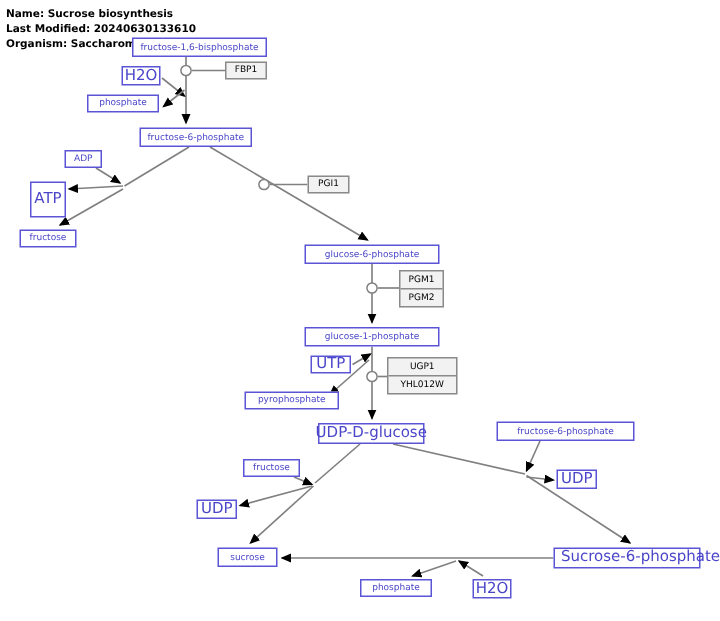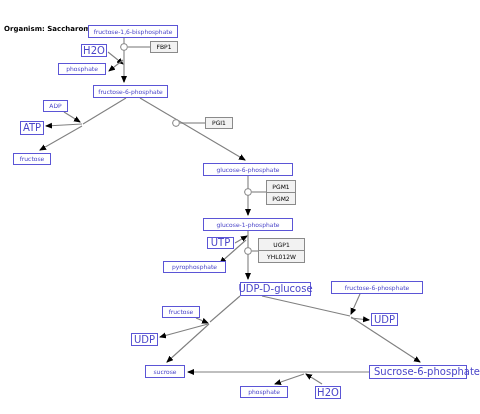--- a/index.html
+++ b/index.html
@@ -87,20 +87,22 @@
   }
   .enzyme-group > div + div {
     border-top: 1px solid #8a8a8a;
   }
 </style>
 </head>
 <body>
 
 <div id="canvas">
 
+  <div class="header-line" id="hdr-name">Name: Sucrose biosynthesis</div>
+  <div class="header-line" id="hdr-modified">Last Modified: 20240630133610</div>
   <div class="header-line" id="hdr-organism">Organism: Saccharomyces cerevisiae</div>
 
   <svg id="edge-layer" viewBox="0 0 480 414" xmlns="http://www.w3.org/2000/svg">
     <defs>
       <marker id="ah" markerWidth="7" markerHeight="7" refX="6" refY="3" orient="auto" markerUnits="userSpaceOnUse">
         <path d="M0,0 L7,3 L0,6 z" fill="#000000"></path>
       </marker>
     </defs>
     <g stroke="#808080" stroke-width="1.1" fill="none">
 
@@ -158,27 +160,27 @@
       <line x1="304" y1="374" x2="275" y2="384" marker-end="url(#ah)"></line>
     </g>
   </svg>
 
   <div id="nodes">
       <div class="node" style="left: 88px; top: 25px; width: 90px; height: 13px;">fructose-1,6-bisphosphate</div>
       <div class="node big" style="left: 81px; top: 44px; width: 26px; height: 13px;">H2O</div>
       <div class="node" style="left: 58px; top: 63px; width: 48px; height: 12px;">phosphate</div>
       <div class="node" style="left: 93px; top: 85px; width: 75px; height: 13px;">fructose-6-phosphate</div>
       <div class="node" style="left: 43px; top: 100px; width: 25px; height: 12px;">ADP</div>
-      <div class="node big" style="left: 20px; top: 121px; width: 24px; height: 14px;">ATP</div>
+      <div class="node big" style="left: 20px; top: 121px; width: 24px; height: 24px;">ATP</div>
       <div class="node" style="left: 13px; top: 153px; width: 38px; height: 12px;">fructose</div>
       <div class="node" style="left: 203px; top: 163px; width: 90px; height: 13px;">glucose-6-phosphate</div>
       <div class="node" style="left: 203px; top: 218px; width: 90px; height: 13px;">glucose-1-phosphate</div>
       <div class="node big" style="left: 207px; top: 237px; width: 27px; height: 12px;">UTP</div>
       <div class="node" style="left: 163px; top: 261px; width: 63px; height: 12px;">pyrophosphate</div>
-      <div class="node big" style="left: 212px; top: 282px; width: 71px; height: 14px; margin-left: 28px;">UDP-D-glucose</div>
+      <div class="node big" style="left: 212px; top: 282px; width: 71px; height: 14px;">UDP-D-glucose</div>
       <div class="node" style="left: 331px; top: 281px; width: 92px; height: 13px;">fructose-6-phosphate</div>
       <div class="node" style="left: 162px; top: 306px; width: 38px; height: 12px;">fructose</div>
       <div class="node big" style="left: 131px; top: 333px; width: 27px; height: 13px;">UDP</div>
       <div class="node big" style="left: 371px; top: 313px; width: 27px; height: 13px;">UDP</div>
       <div class="node big" style="left: 369px; top: 365px; width: 98px; height: 14px; padding-left: 18px;">Sucrose-6-phosphate</div>
       <div class="node" style="left: 145px; top: 365px; width: 40px; height: 13px;">sucrose</div>
       <div class="node" style="left: 240px; top: 386px; width: 48px; height: 12px;">phosphate</div>
       <div class="node big" style="left: 315px; top: 386px; width: 26px; height: 13px;">H2O</div>
     </div>
   <div id="enzymes">

